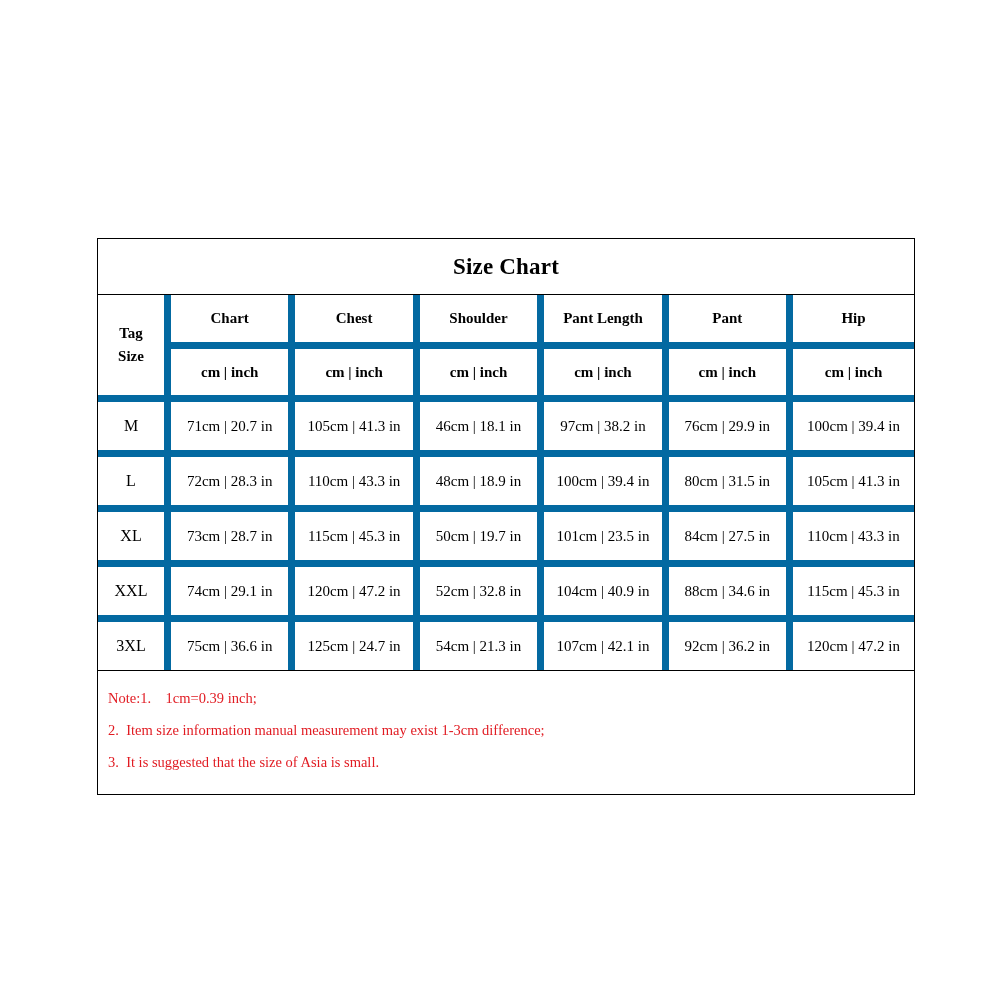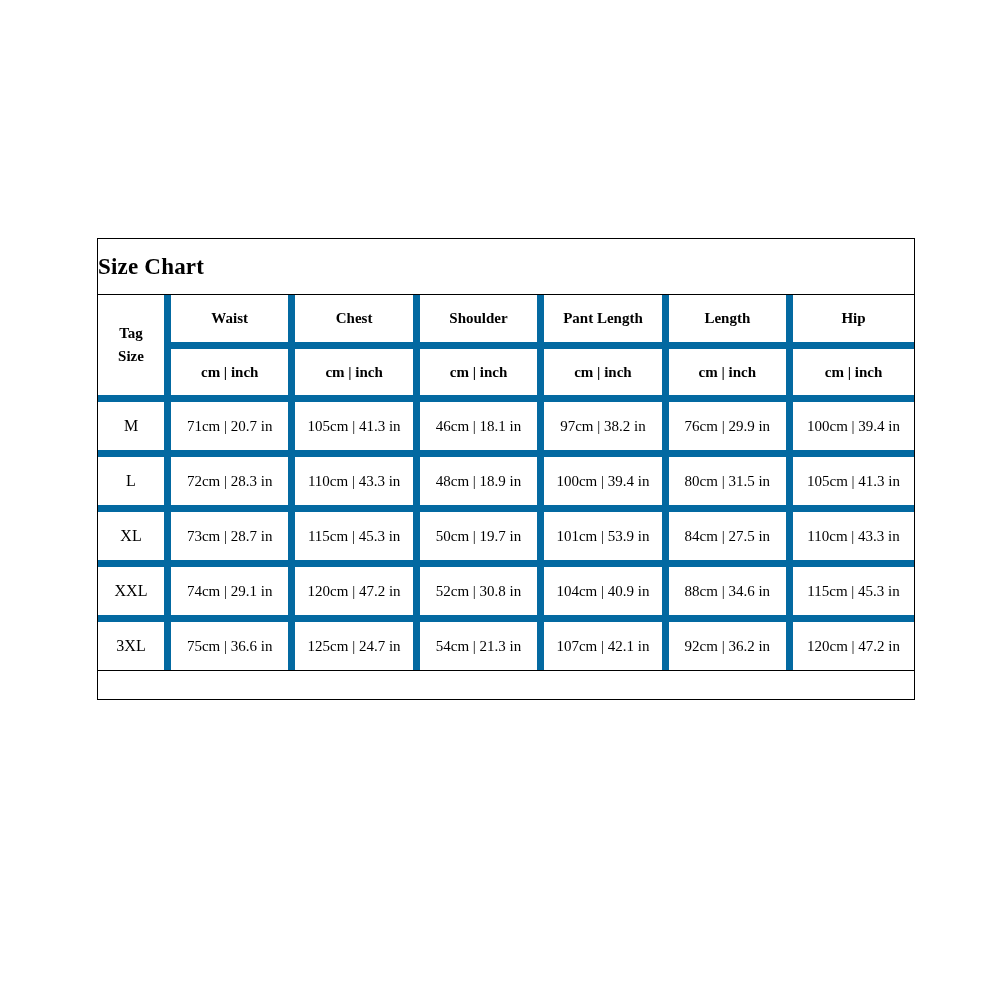--- a/index.html
+++ b/index.html
@@ -22,21 +22,21 @@
   .chart-wrap {
     position: absolute;
     left: 97px;
     top: 238px;
     width: 818px;
     border: 1px solid #000000;
     box-sizing: border-box;
     background: #ffffff;
   }
   .chart-title {
-    text-align: left;
+    text-align: center;
     font-weight: bold;
     font-size: 23px;
     padding: 15px 0 14px 0;
     border-bottom: 1px solid #000000;
     letter-spacing: 0.2px;
   }
   table.size-table {
     border-collapse: collapse;
     width: 100%;
     table-layout: fixed;
@@ -102,25 +102,25 @@
 
     <div class="chart-title">Size Chart</div>
 
     <table class="size-table">
       <tbody>
         <tr>
           <th class="col-tag tag-cell" rowspan="2">
             <div>Tag</div>
             <div>Size</div>
           </th>
-          <th class="col-data hdr-name">Waist</th>
+          <th class="col-data hdr-name">Chart</th>
           <th class="col-data hdr-name">Chest</th>
           <th class="col-data hdr-name">Shoulder</th>
           <th class="col-data hdr-name">Pant Length</th>
-          <th class="col-data hdr-name">Length</th>
+          <th class="col-data hdr-name">Pant</th>
           <th class="col-data hdr-name">Hip</th>
         </tr>
         <tr>
           <th class="hdr-unit">cm | inch</th>
           <th class="hdr-unit">cm | inch</th>
           <th class="hdr-unit">cm | inch</th>
           <th class="hdr-unit">cm | inch</th>
           <th class="hdr-unit">cm | inch</th>
           <th class="hdr-unit">cm | inch</th>
         </tr>
@@ -141,42 +141,45 @@
           <td>48cm | 18.9 in</td>
           <td>100cm | 39.4 in</td>
           <td>80cm | 31.5 in</td>
           <td>105cm | 41.3 in</td>
         </tr>
         <tr class="body-row">
           <td class="size-label">XL</td>
           <td>73cm | 28.7 in</td>
           <td>115cm | 45.3 in</td>
           <td>50cm | 19.7 in</td>
-          <td>101cm | 53.9 in</td>
+          <td>101cm | 23.5 in</td>
           <td>84cm | 27.5 in</td>
           <td>110cm | 43.3 in</td>
         </tr>
         <tr class="body-row">
           <td class="size-label">XXL</td>
           <td>74cm | 29.1 in</td>
           <td>120cm | 47.2 in</td>
-          <td>52cm | 30.8 in</td>
+          <td>52cm | 32.8 in</td>
           <td>104cm | 40.9 in</td>
           <td>88cm | 34.6 in</td>
           <td>115cm | 45.3 in</td>
         </tr>
         <tr class="body-row">
           <td class="size-label">3XL</td>
           <td>75cm | 36.6 in</td>
           <td>125cm | 24.7 in</td>
           <td>54cm | 21.3 in</td>
           <td>107cm | 42.1 in</td>
           <td>92cm | 36.2 in</td>
           <td>120cm | 47.2 in</td>
         </tr>
       </tbody>
     </table>
 
     <div class="notes" style="color: rgb(225, 27, 34);">
+      <div class="note-line">Note:1.    1cm=0.39 inch;</div>
+      <div class="note-line">2.  Item size information manual measurement may exist 1-3cm difference;</div>
+      <div class="note-line">3.  It is suggested that the size of Asia is small.</div>
     </div>
 
   </div>
 </div>
 
 </body></html>

